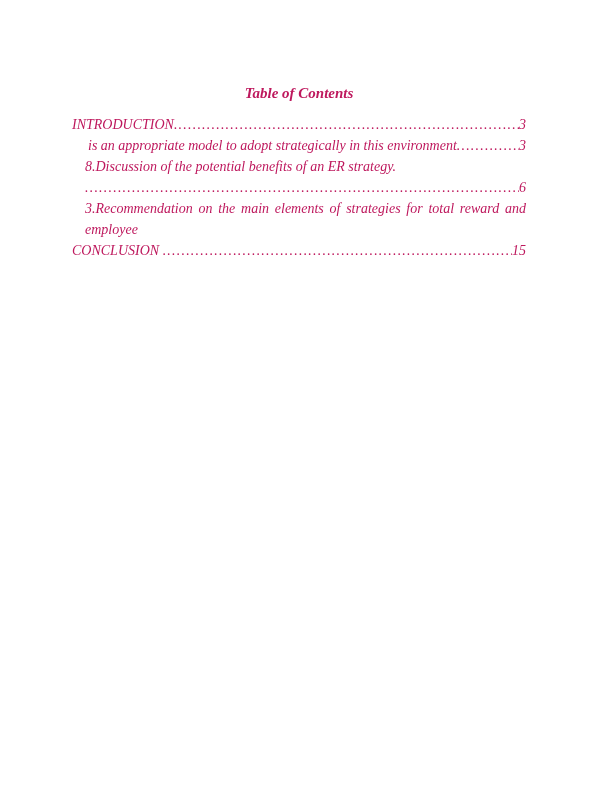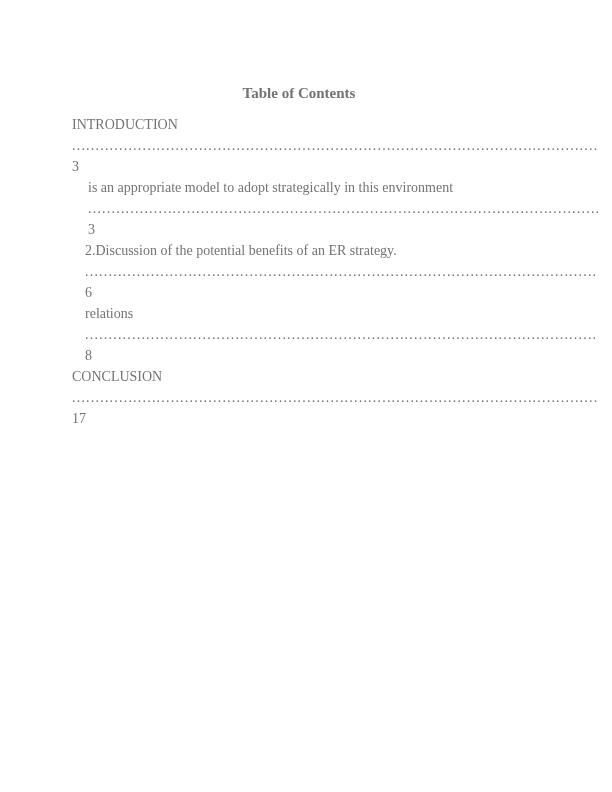--- a/index.html
+++ b/index.html
@@ -7,22 +7,23 @@
     width: 612px;
     height: 792px;
     background: #ffffff;
   }
   .page {
     position: relative;
     width: 598px;
     height: 792px;
     background: #ffffff;
     font-family: "Liberation Serif", "DejaVu Serif", serif;
-    color: #737373;
+    color: #be185d;
     overflow: hidden;
+    font-style: italic;
   }
   .content {
     position: absolute;
     left: 72px;
     right: 72px;
     top: 85px;
   }
   .title {
     font-size: 15px;
     line-height: 16px;
@@ -30,21 +31,20 @@
     text-align: center;
     margin-bottom: 13px;
   }
   .row {
     font-size: 14px;
     line-height: 21px;
   }
   .leader-row {
     display: flex;
     align-items: flex-start;
-    flex-direction: column;
   }
   .label {
     white-space: pre;
     flex: 0 0 auto;
   }
   .dots {
     flex: 1 1 auto;
     overflow: hidden;
     white-space: nowrap;
     min-width: 0;
@@ -78,36 +78,32 @@
       <span class="pagenum">3</span>
     </div>
 
 
     <div class="row leader-row cont">
       <span class="label">is an appropriate model to adopt strategically in this environment</span>
       <span class="dots"></span>
       <span class="pagenum">3</span>
     </div>
 
-    <div class="row sub">2.Discussion of the potential benefits of an ER strategy.</div>
+    <div class="row sub">8.Discussion of the potential benefits of an ER strategy.</div>
 
     <div class="row leader-row sub">
       <span class="label"></span>
       <span class="dots"></span>
       <span class="pagenum">6</span>
     </div>
 
+    <div class="row sub justified">3.Recommendation on the main elements of strategies for total reward and employee</div>
 
-    <div class="row leader-row sub">
-      <span class="label">relations</span>
-      <span class="dots"></span>
-      <span class="pagenum">8</span>
-    </div>
 
 
     <div class="row leader-row">
       <span class="label">CONCLUSION </span>
       <span class="dots"></span>
-      <span class="pagenum">17</span>
+      <span class="pagenum">15</span>
     </div>
 
   </div>
 </div>
 
 </body></html>

